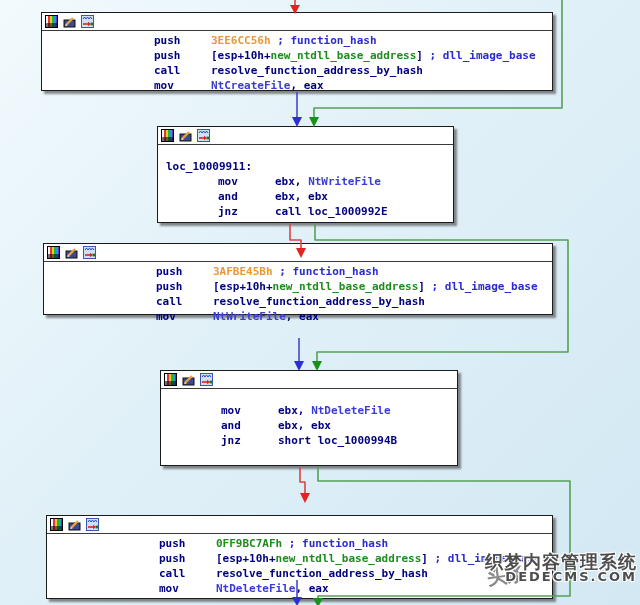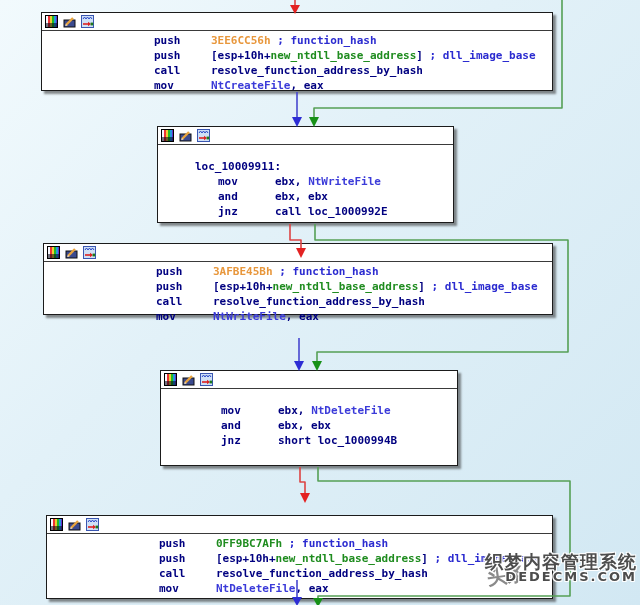--- a/index.html
+++ b/index.html
@@ -28,21 +28,21 @@
   .icon{width:13px;height:13px;display:block;}
   .bbody{
     font:bold 11px "DejaVu Sans Mono", monospace;
     color:#000080;
     padding-top:2px;
   }
   .bbody.labelled{padding-top:14px;}
   .line{height:15px;line-height:15px;white-space:pre;}
   .line.code{padding-left:112px;}
   .line.code2{padding-left:60px;}
-  .line.lbl{padding-left:8px;margin-left:29px;}
+  .line.lbl{padding-left:8px;}
   .mn{display:inline-block;width:57px;color:#000080;}
   .pln{color:#000080;}
   .imm{color:#e8973c;}
   .immg{color:#1f8c1f;}
   .grn{color:#1f8c1f;}
   .blu{color:#3b3bd9;}
   .cmt{color:#2b2bd0;}
   #edges{position:absolute;left:0;top:0;z-index:8;pointer-events:none;}
   .watermark{
     position:absolute;z-index:50;

